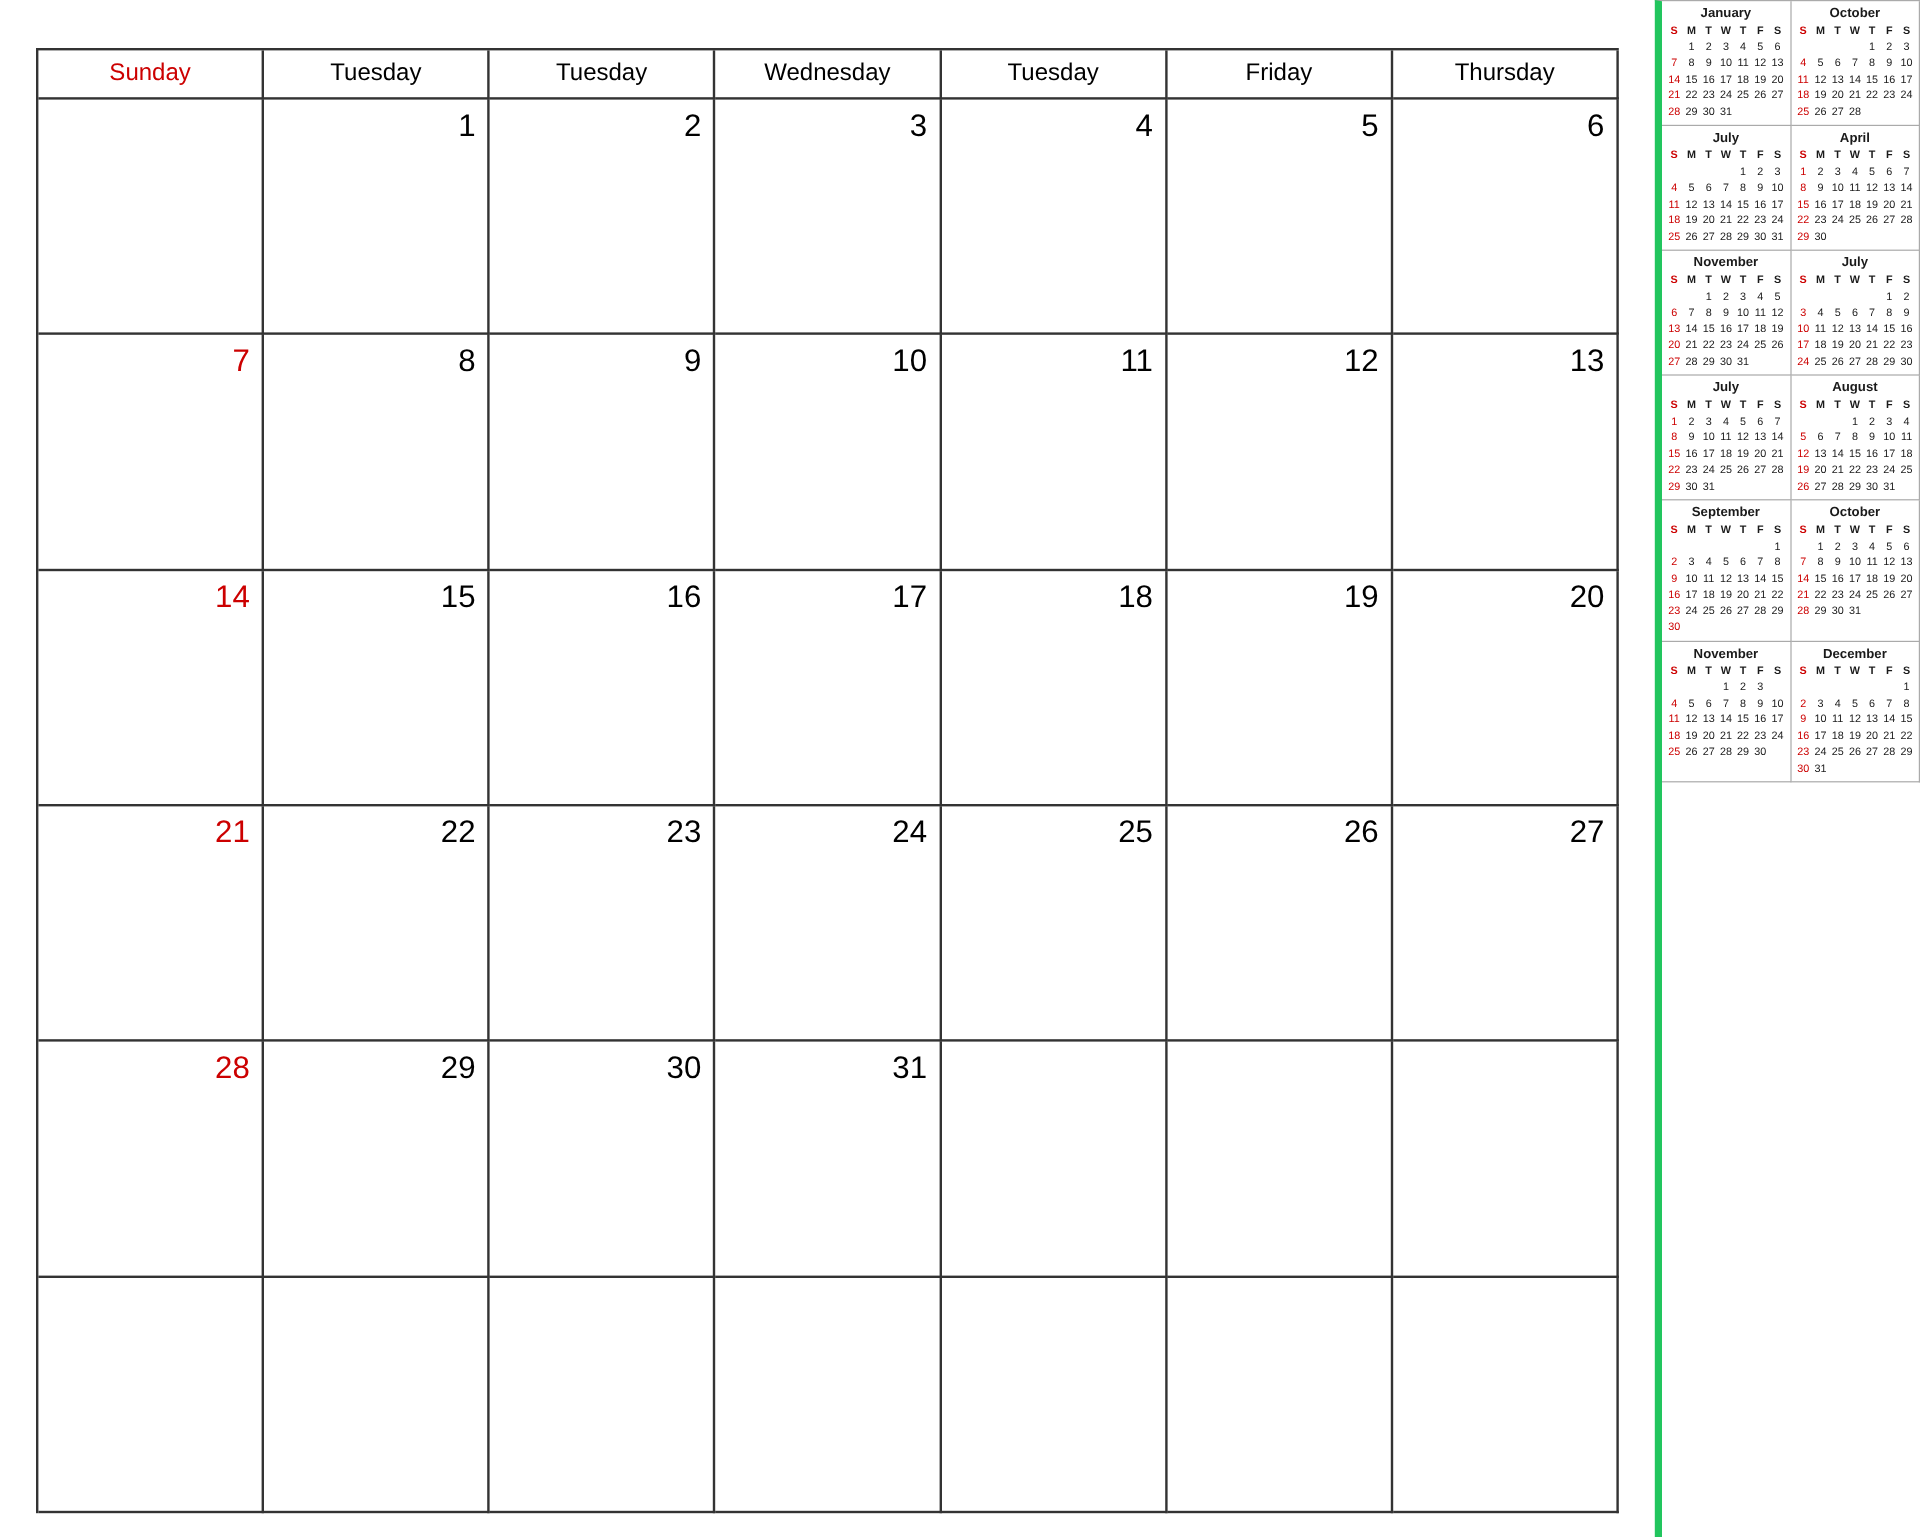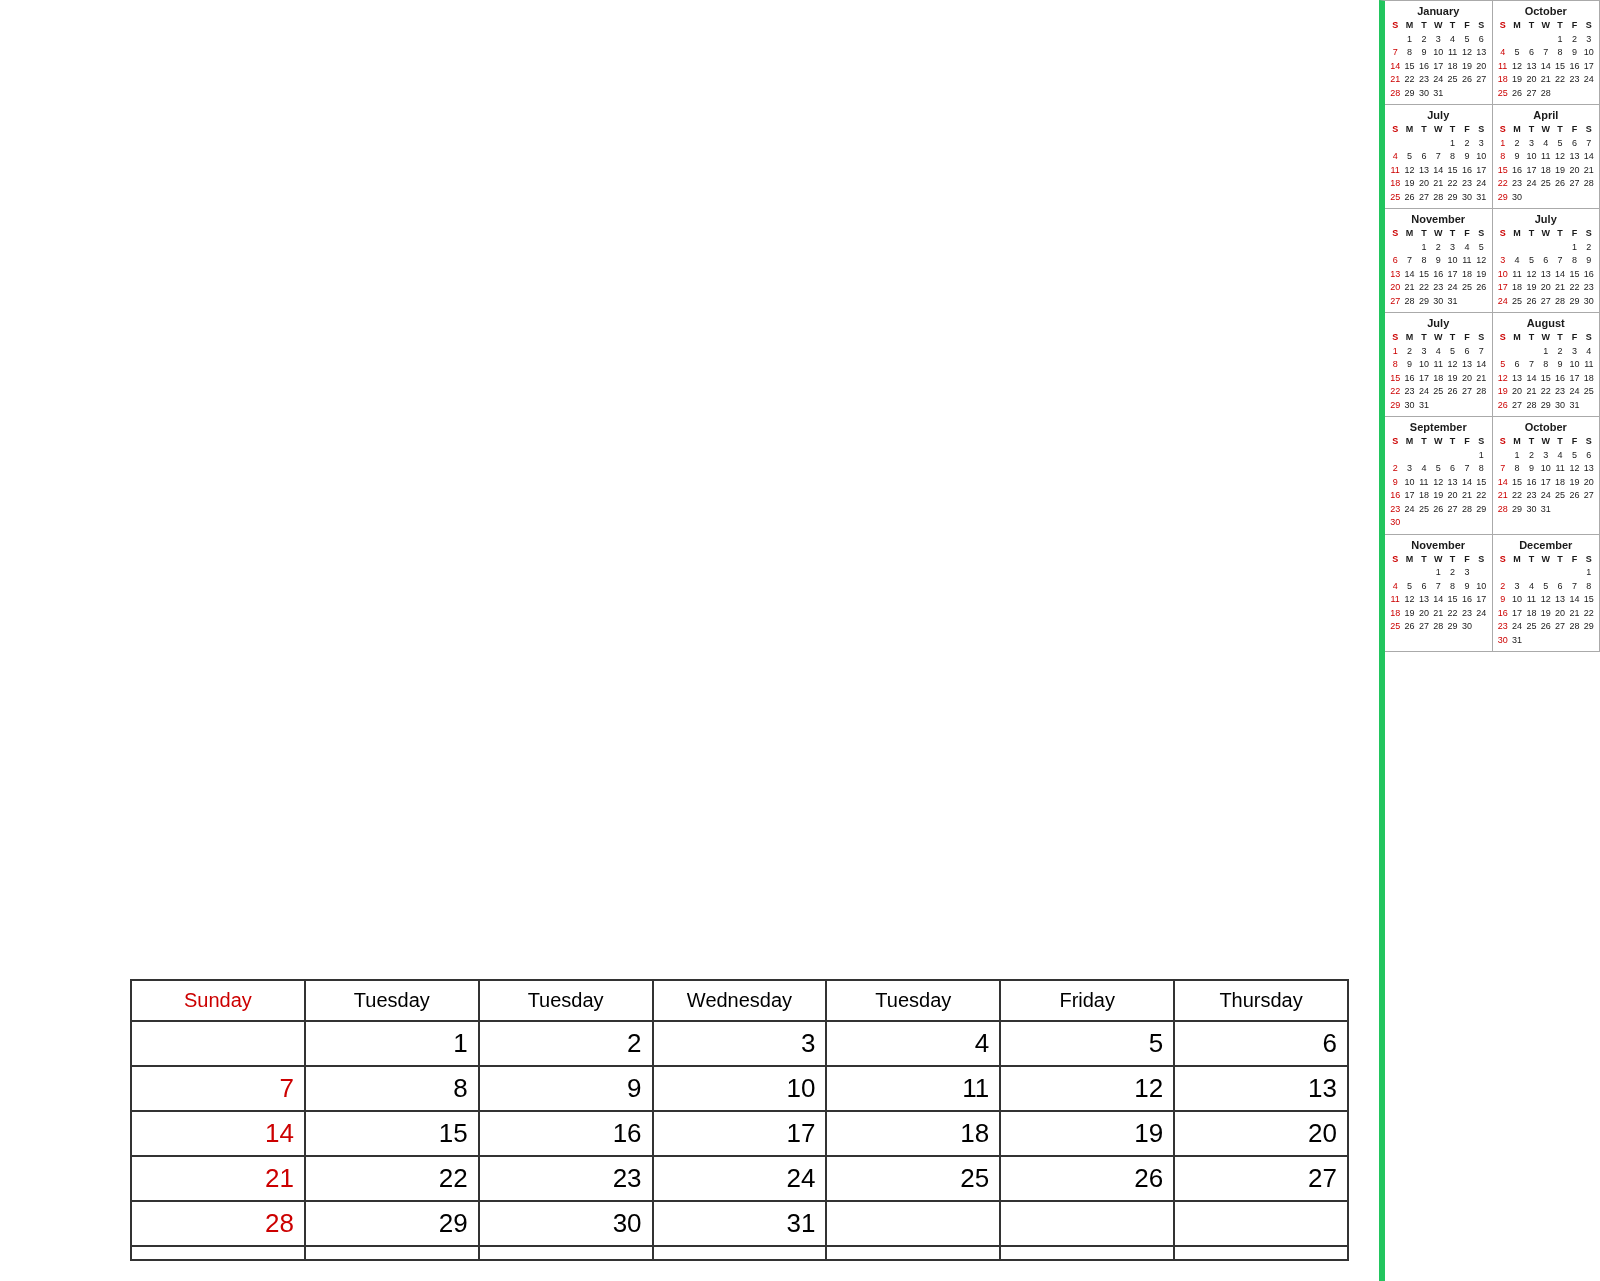--- a/index.html
+++ b/index.html
@@ -11,22 +11,21 @@
       overflow: hidden;
       display: flex;
       flex-direction: row;
     }
 
     
     .main-calendar {
       flex: 1;
       padding: 20px 30px;
       display: flex;
-      flex-direction: row;
-      align-items: flex-end;
+      flex-direction: column;
     }
 
     .header-row {
       display: flex;
       flex-direction: row;
       align-items: flex-start;
       margin-bottom: 10px;
     }
 
     .year-label {

